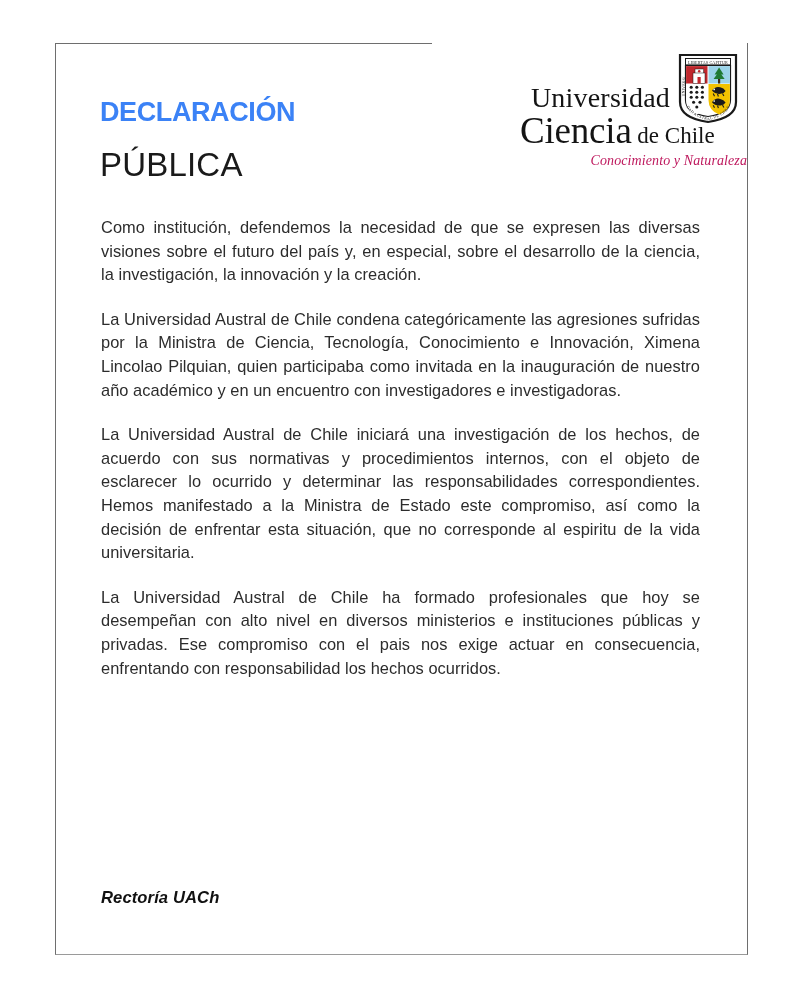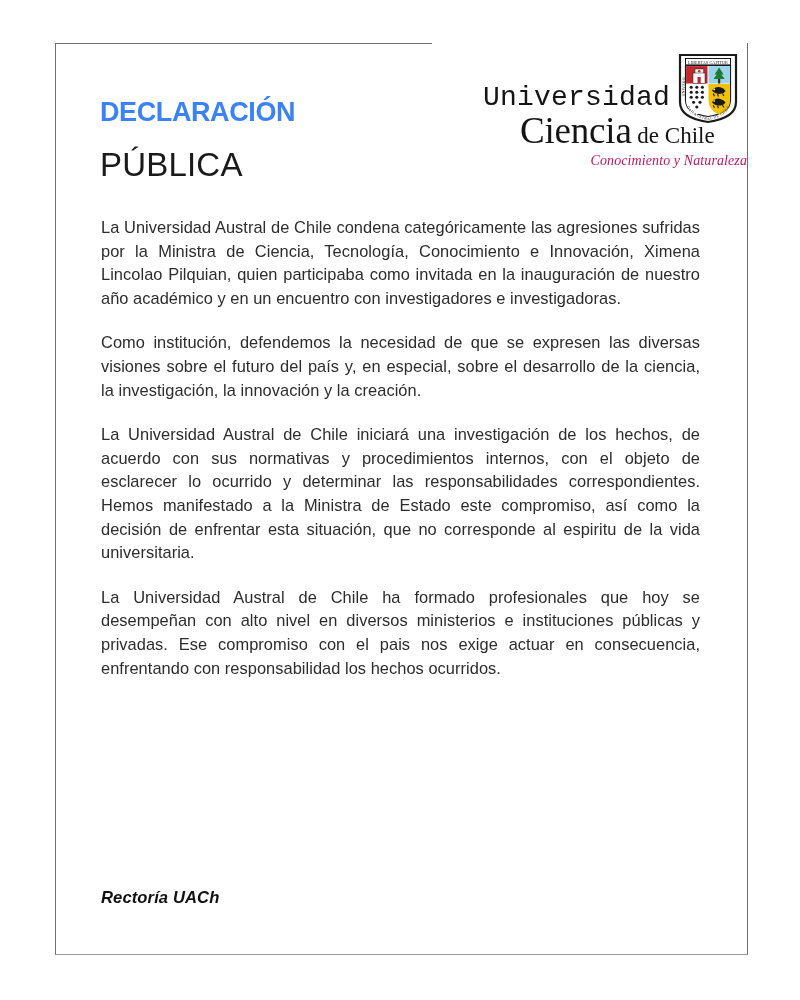--- a/index.html
+++ b/index.html
@@ -85,21 +85,21 @@
     position: absolute;
     left: 520px;
     top: 52px;
     width: 228px;
     height: 125px;
   }
   .logo-word-top {
     position: absolute;
     right: 78px;
     top: 32px;
-    font-family: Liberation Mono, monospace;
+    font-family: Liberation Serif, serif;
     font-size: 28px;
     font-weight: 400;
     color: #141414;
     letter-spacing: 0.2px;
     white-space: nowrap;
     line-height: 1;
   }
   .logo-word-main {
     position: absolute;
     left: 0px;
@@ -248,21 +248,21 @@
           <text font-family="'Liberation Serif',serif" font-size="3.9" fill="#1a1a1a" letter-spacing="0.35">
             <textPath href="#mottoBottom" startOffset="8%">DAD AUSTRAL DE CHILE</textPath>
           </text>
         </svg>
       </span>
 
     </div>
   </div>
 
   <div class="body-text">
+    <p class="para">Como institución, defendemos la necesidad de que se expresen las diversas visiones sobre el futuro del país y, en especial, sobre el desarrollo de la ciencia, la investigación, la innovación y la creación.</p>
     <p class="para">La Universidad Austral de Chile condena categóricamente las agresiones sufridas por la Ministra de Ciencia, Tecnología, Conocimiento e Innovación, Ximena Lincolao Pilquian, quien participaba como invitada en la inauguración de nuestro año académico y en un encuentro con investigadores e investigadoras.</p>
-    <p class="para">Como institución, defendemos la necesidad de que se expresen las diversas visiones sobre el futuro del país y, en especial, sobre el desarrollo de la ciencia, la investigación, la innovación y la creación.</p>
     <p class="para">La Universidad Austral de Chile iniciará una investigación de los hechos, de acuerdo con sus normativas y procedimientos internos, con el objeto de esclarecer lo ocurrido y determinar las responsabilidades correspondientes. Hemos manifestado a la Ministra de Estado este compromiso, así como la decisión de enfrentar esta situación, que no corresponde al espiritu de la vida universitaria.</p>
     <p class="para">La Universidad Austral de Chile ha formado profesionales que hoy se desempeñan con alto nivel en diversos ministerios e instituciones públicas y privadas. Ese compromiso con el pais nos exige actuar en consecuencia, enfrentando con responsabilidad los hechos ocurridos.</p>
   </div>
 
   <div class="signature">Rectoría UACh</div>
 
 </div>
 
 </body></html>

